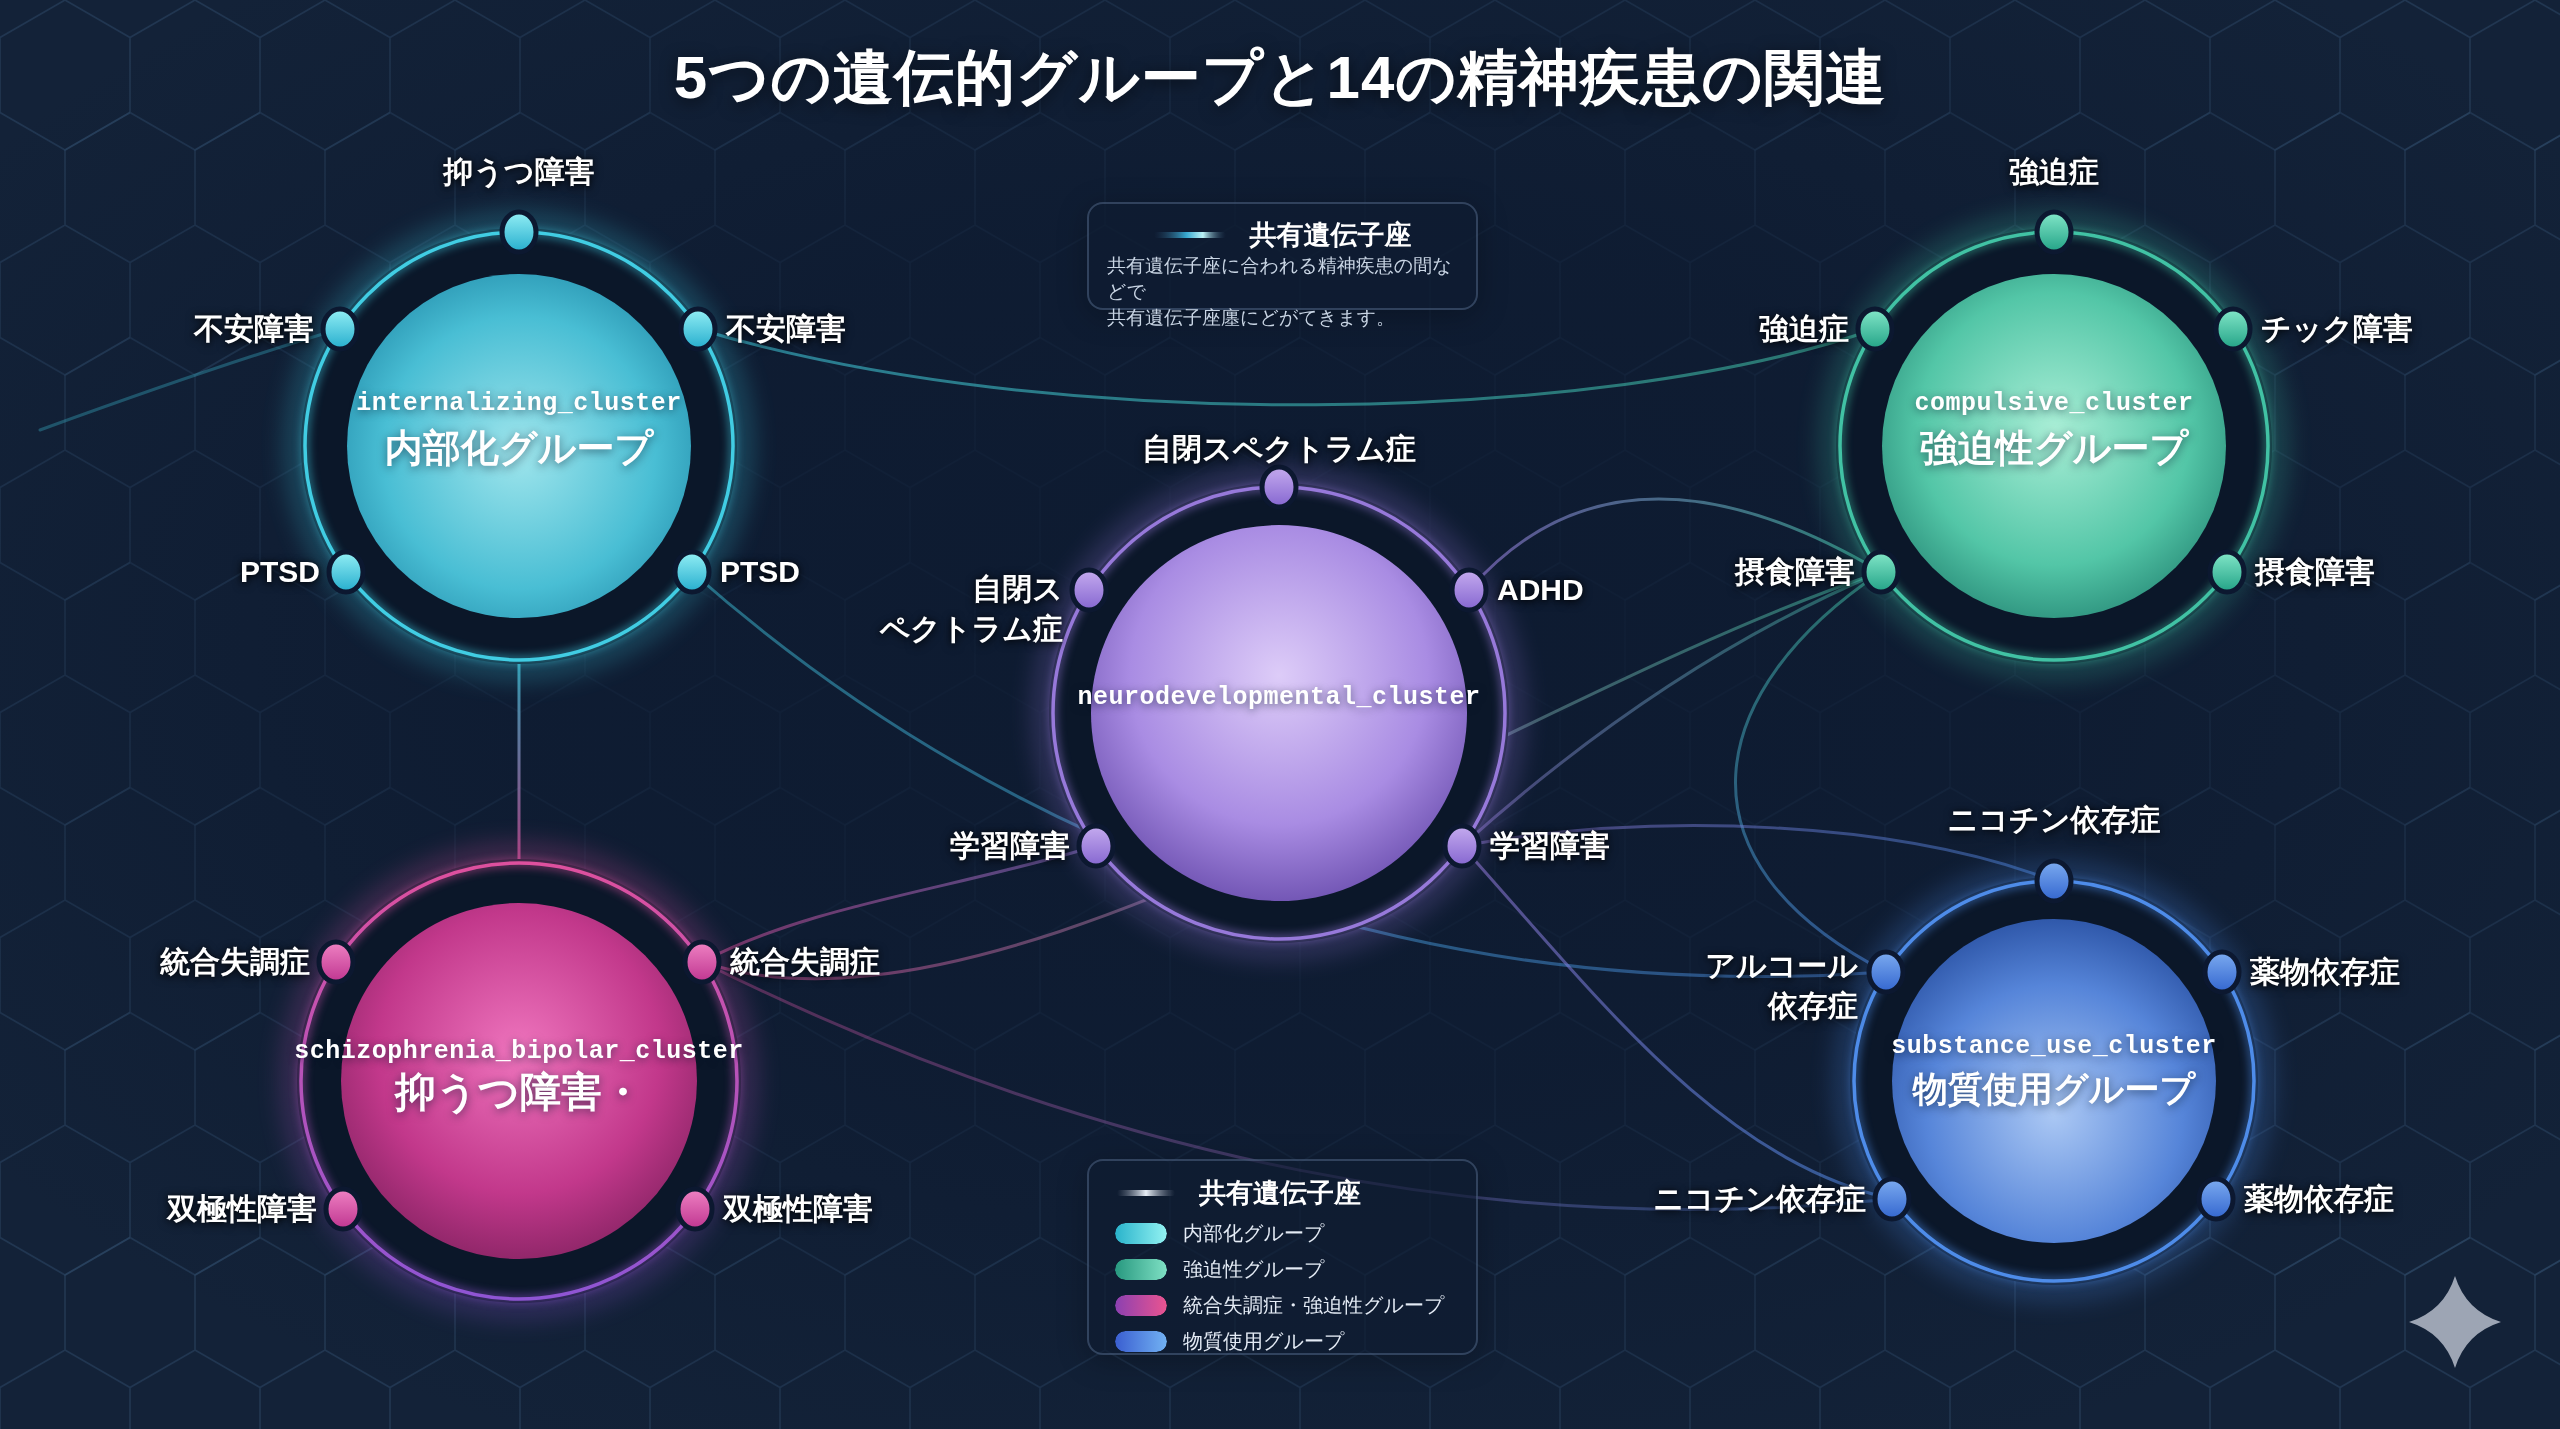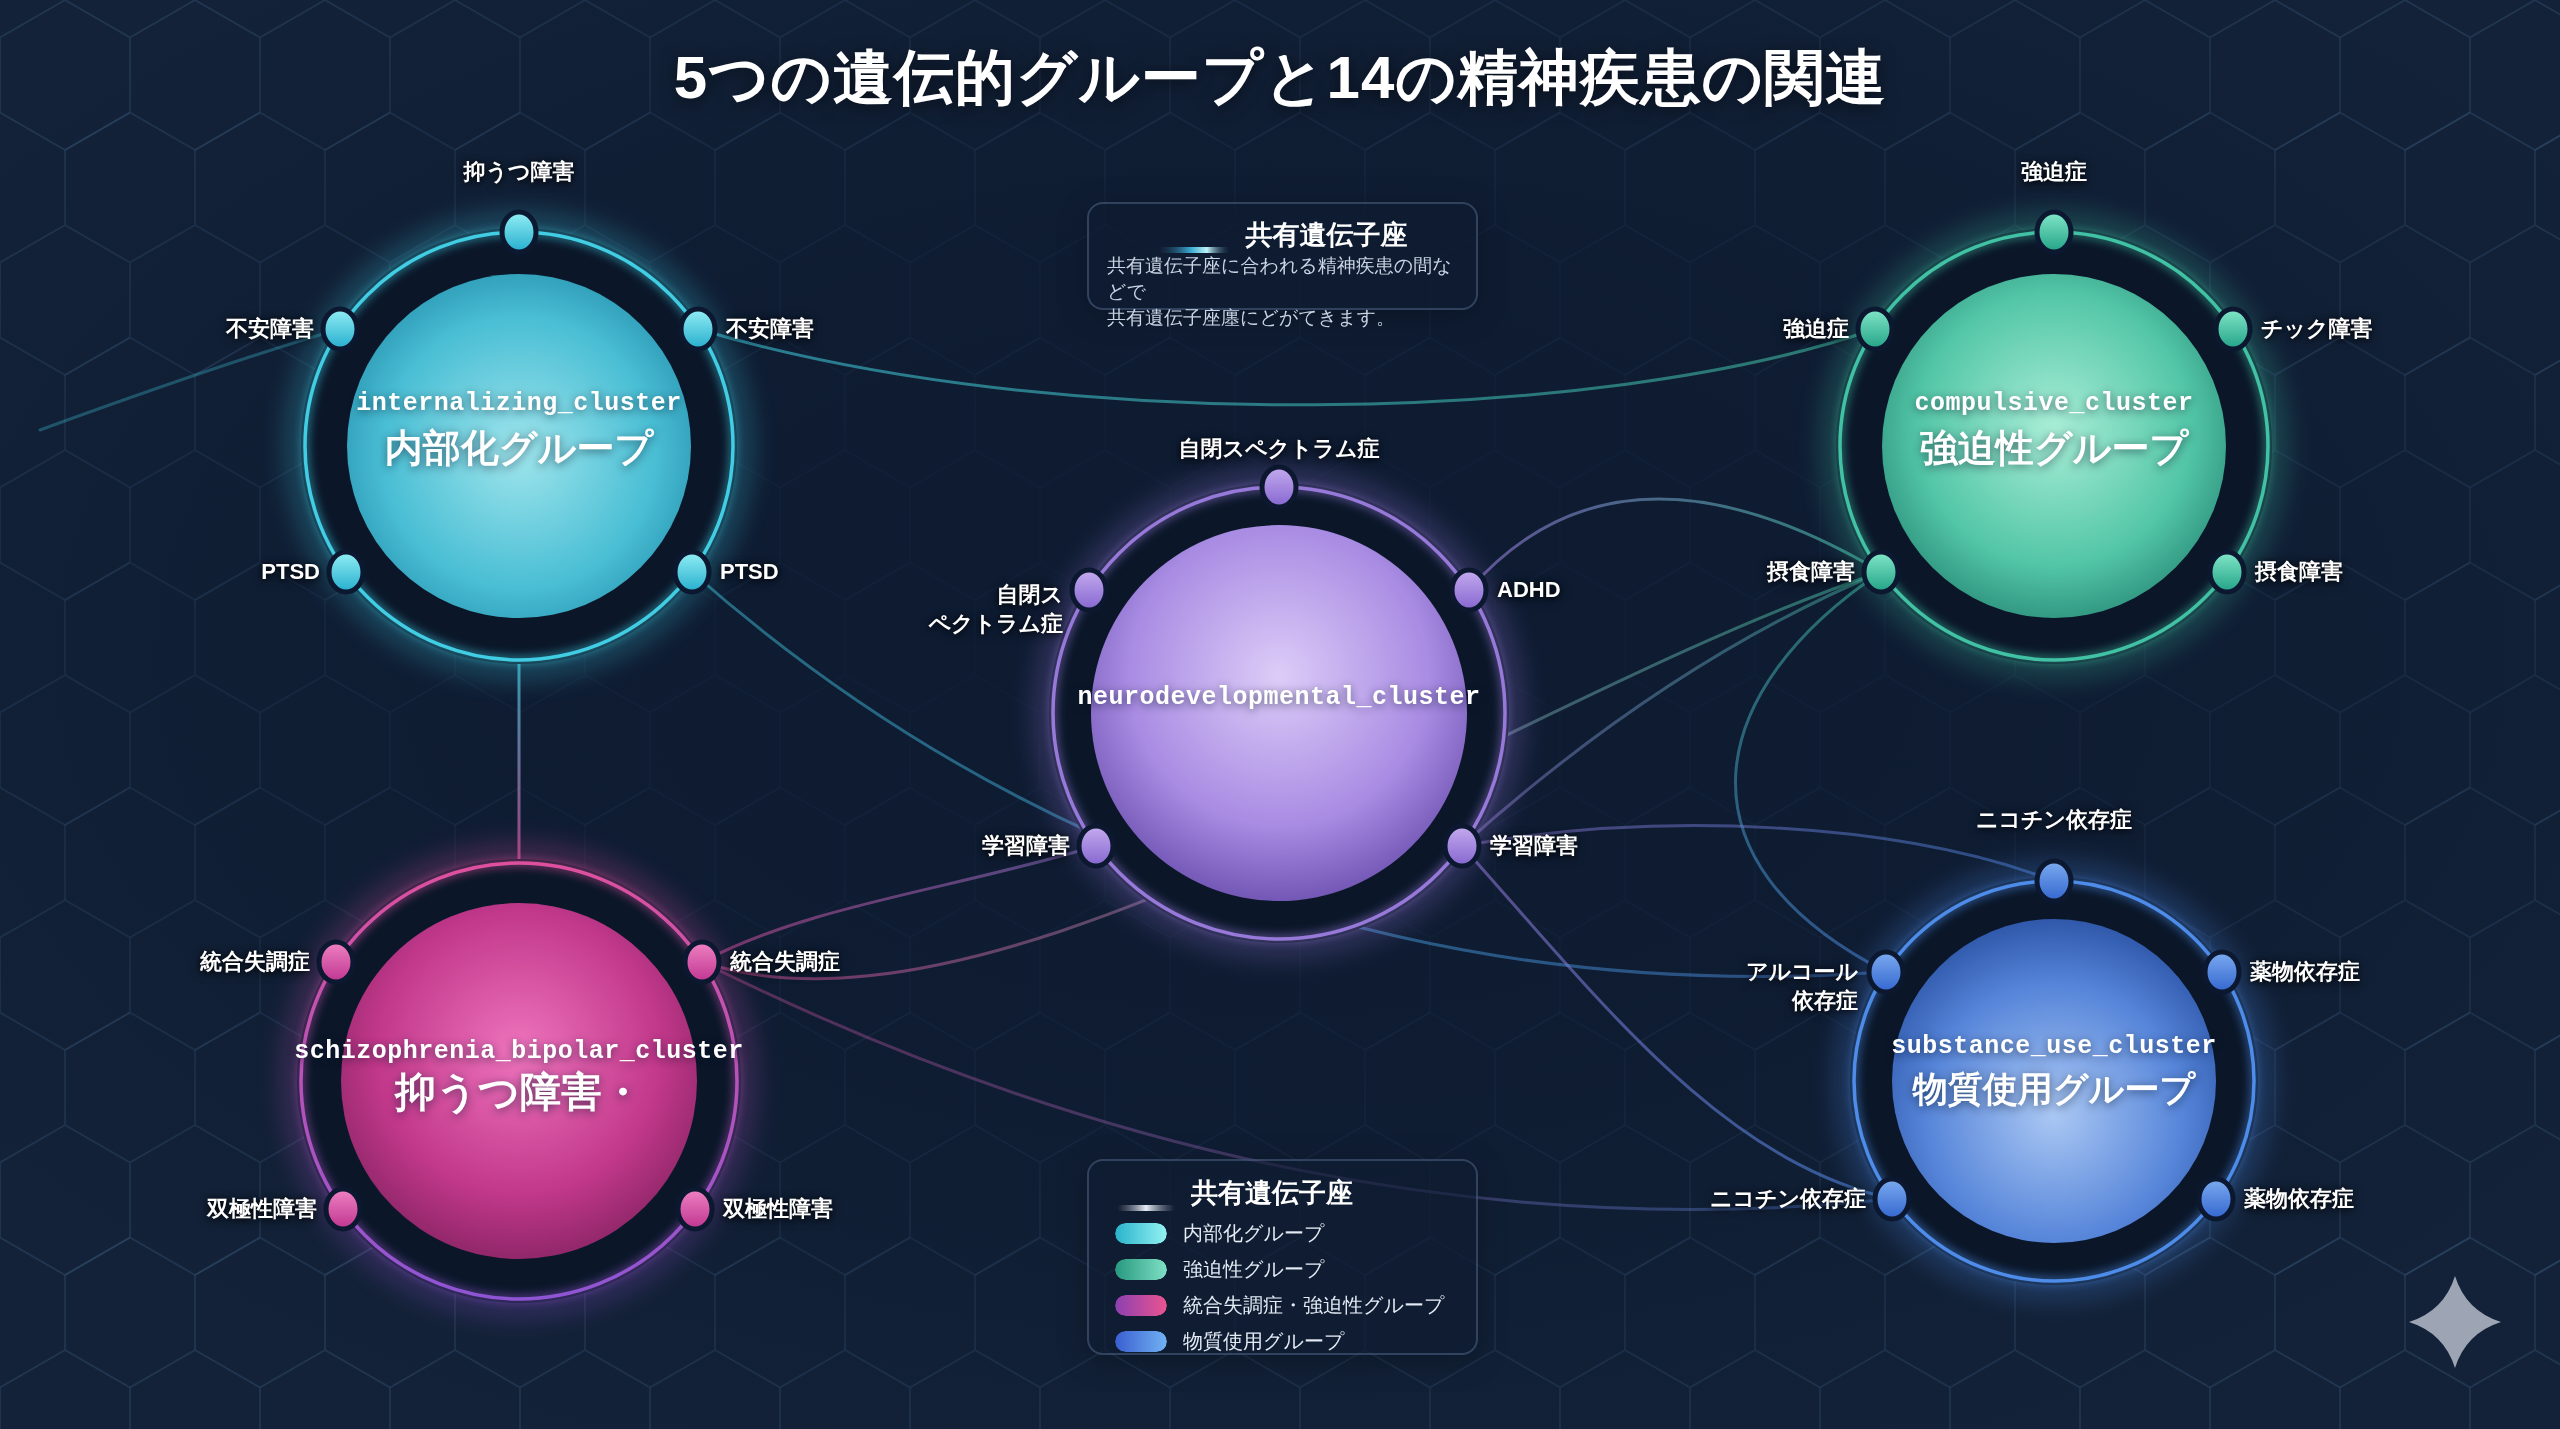--- a/index.html
+++ b/index.html
@@ -1,34 +1,34 @@
 <!DOCTYPE html>
 <html><head>
 <meta charset="utf-8">
 <style>
   html,body{margin:0;padding:0;background:#0e1c33;font-family:"Liberation Sans","DejaVu Sans",sans-serif;}
   #stage{position:relative;width:2560px;height:1429px;overflow:hidden;background:#6d28d9;}
   #bg{position:absolute;left:0;top:0;}
-  .lbl{position:absolute;color:#fff;font-size:22px;font-weight:700;white-space:nowrap;line-height:1.32;
+  .lbl{position:absolute;color:#fff;font-size:30px;font-weight:700;white-space:nowrap;line-height:1.32;
        text-shadow:0 2px 10px rgba(0,0,0,.85),0 0 4px rgba(0,0,0,.55);}
   .lbl.c{transform:translate(-50%,-50%);text-align:center;}
   .lbl.r{transform:translate(-100%,-50%);text-align:right;}
   .lbl.l{transform:translateY(-50%);}
   .cluster-text{position:absolute;transform:translate(-50%,-50%);text-align:center;color:#fff;font-family:Liberation Mono, monospace;}
   .cluster-text .en{font-size:25px;font-weight:700;letter-spacing:.5px;margin-bottom:5px;
        text-shadow:0 2px 8px rgba(0,20,40,.6);}
   .cluster-text .ja{font-size:38px;font-weight:800;text-shadow:0 2px 10px rgba(0,20,40,.6);}
   .cluster-text.schizo .ja{font-size:41px;line-height:1.18;}
   .cluster-text.subst .ja{font-size:35px;}
   #title{position:absolute;top:38px;left:0;width:100%;text-align:center;color:#fff;
        font-size:60px;font-weight:800;letter-spacing:1px;text-shadow:0 3px 16px rgba(0,0,0,.6);}
   .panel{position:absolute;background:rgba(15,27,48,.62);border:2px solid rgba(130,160,200,.30);
        border-radius:16px;box-sizing:border-box;color:#fff;box-shadow:0 6px 30px rgba(0,0,0,.25);}
   #legend-top{left:1087px;top:202px;width:391px;height:108px;padding:13px 16px 10px;}
-  .panel-head{display:flex;align-items:flex-end;justify-content:center;gap:16px;}
+  .panel-head{display:flex;align-items:center;justify-content:center;gap:24px;}
   .panel-head .ttl{font-size:27px;font-weight:700;}
   .desc{font-size:19px;line-height:1.38;color:#c9d5e4;text-align:left;padding-left:2px;}
   #legend-bottom{left:1087px;top:1159px;width:391px;height:196px;padding:14px 18px 12px;}
   #legend-bottom .panel-head{justify-content:flex-start;padding-left:10px;}
   .li-row{display:flex;align-items:center;gap:16px;margin-top:9px;padding-left:8px;}
   .li-row:first-of-type{margin-top:11px;}
   .li-label{font-size:20px;color:#e4ebf5;white-space:nowrap;}
   .pill-svg{display:block;border-radius:11px;}
 </style>
 </head>

